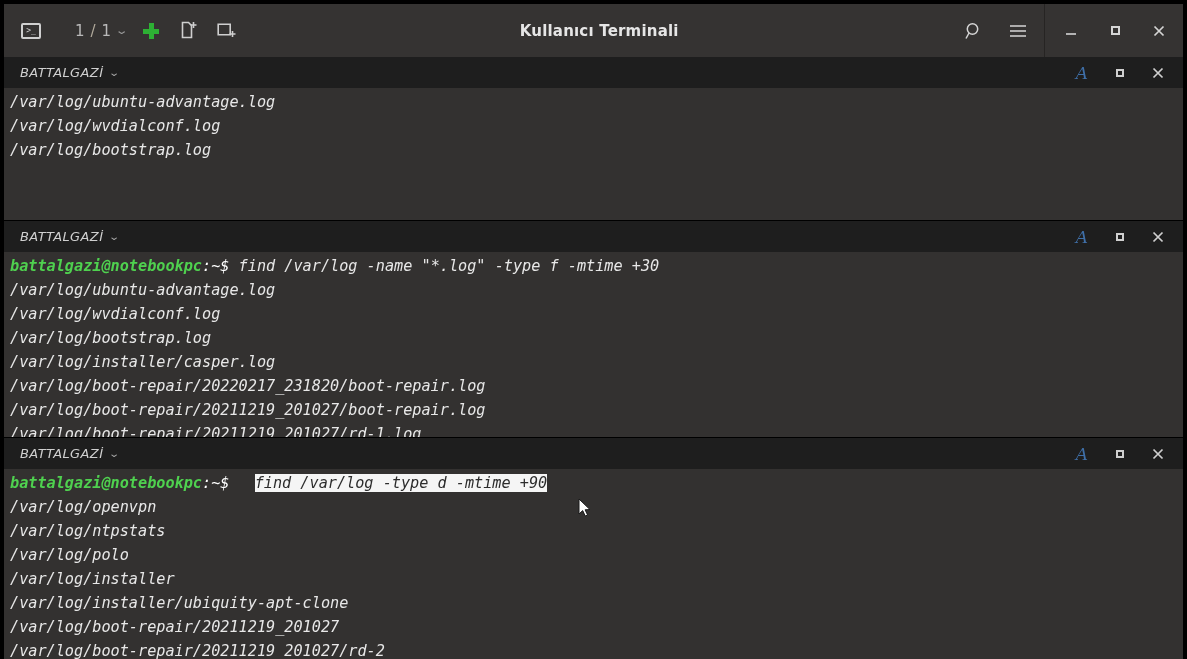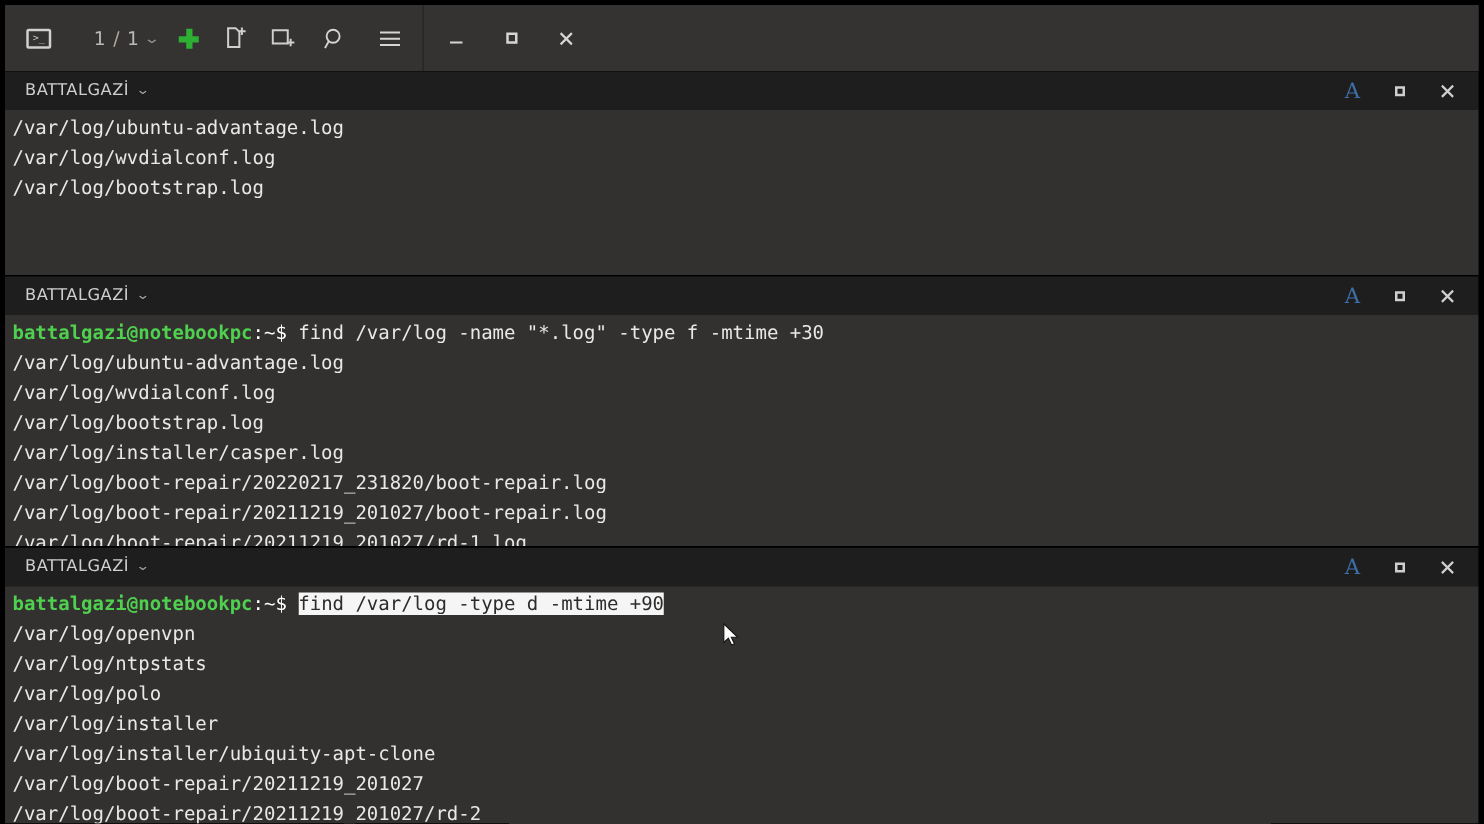--- a/index.html
+++ b/index.html
@@ -126,20 +126,21 @@
     color: #d5d5d5;
   }
 
   
   .panes {
     flex: 1 1 auto;
     display: flex;
     flex-direction: column;
     overflow: hidden;
     background: #000;
+    font-style: italic;
   }
 
   .pane {
     display: flex;
     flex-direction: column;
     overflow: hidden;
     border-top: 1px solid #000;
   }
   .pane:first-child { border-top: none; }
 
@@ -196,20 +197,21 @@
     line-height: 24px;
     color: #e8e8e8;
     white-space: pre;
   }
   .term .user { color: #4fd14f; font-weight: bold; }
   .term .path { color: #ffffff; }
   .term .cmd  { color: #e8e8e8; }
   .sel {
     background: #f5f5f5;
     color: #2c2c2c;
+    margin-left: 16px;
   }
 
   
   .cursor {
     position: absolute;
     left: 578px;
     top: 498px;
     width: 14px;
     height: 20px;
     pointer-events: none;
@@ -247,20 +249,21 @@
       </div>
 
       <div class="tb-btn">
         <svg width="20" height="17" viewBox="0 0 20 17">
           <path d="M1.2 2.2 h12 v10.5 h-12 z" fill="none" stroke="#cfcfcf" stroke-width="1.6"></path>
           <path d="M15.5 9 v6 M12.5 12 h6" stroke="#cfcfcf" stroke-width="1.6"></path>
         </svg>
       </div>
     </div>
 
+    <div class="tb-title">Kullanıcı Terminali</div>
 
     <div class="tb-right">
       <div class="win-btn">
         <svg width="20" height="20" viewBox="0 0 20 20">
           <circle cx="8.5" cy="8" r="5.2" fill="none" stroke="#d5d5d5" stroke-width="1.5"></circle>
           <path d="M5 12 L2 17.5" stroke="#d5d5d5" stroke-width="1.5"></path>
         </svg>
       </div>
       <div class="win-btn">
         <svg width="18" height="16" viewBox="0 0 18 16">

